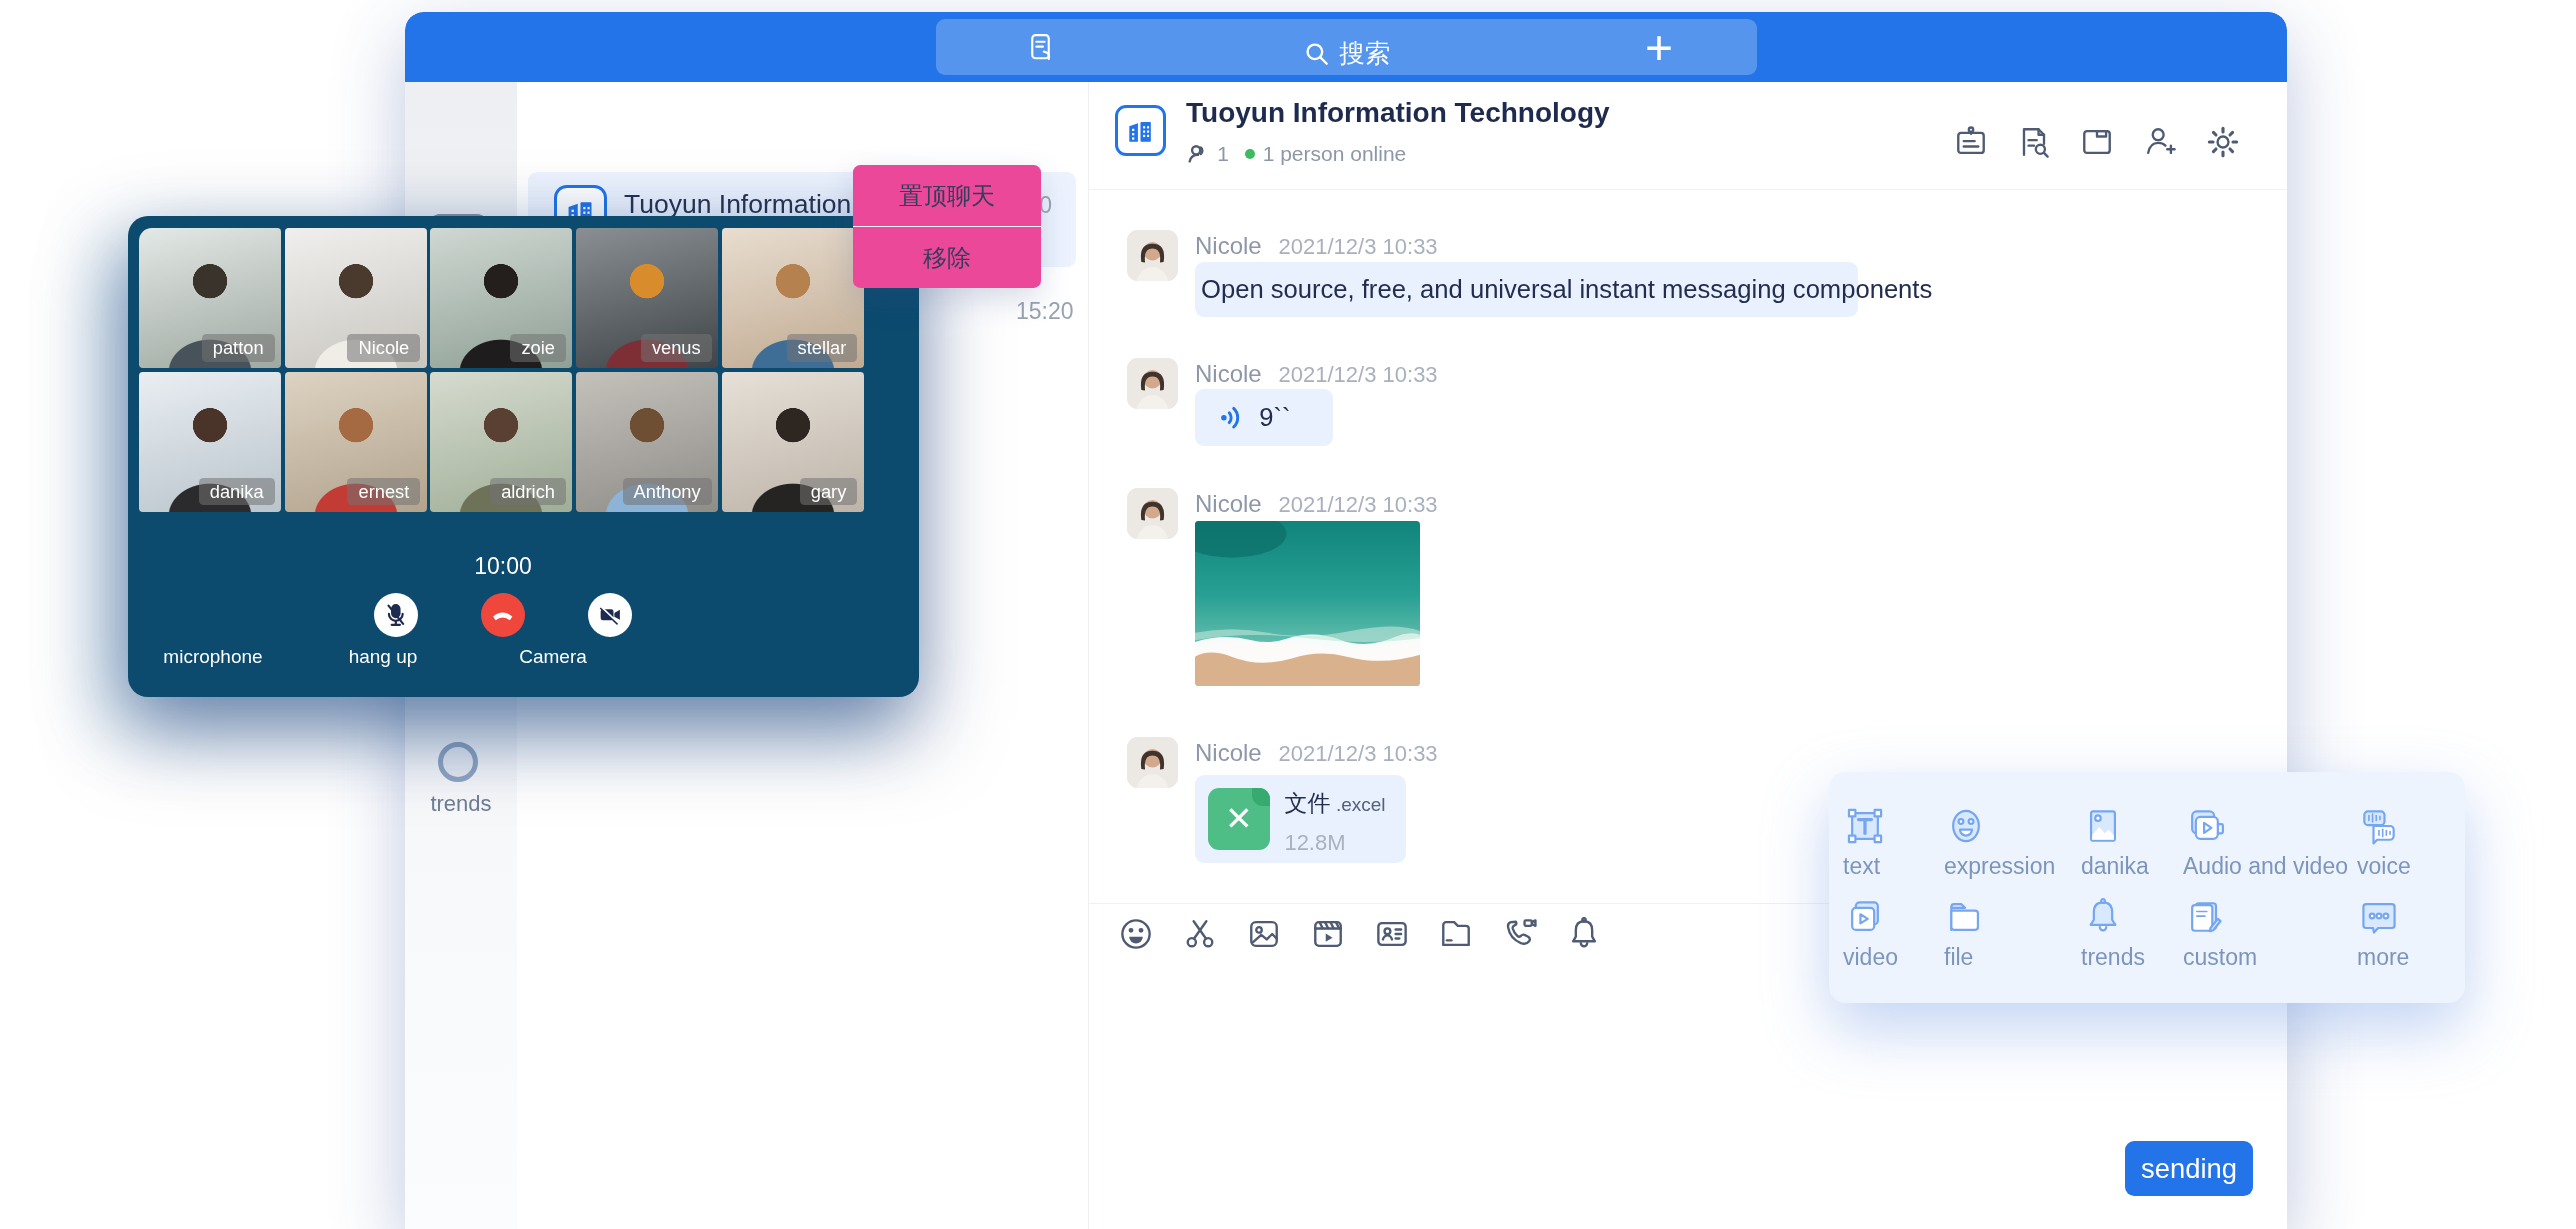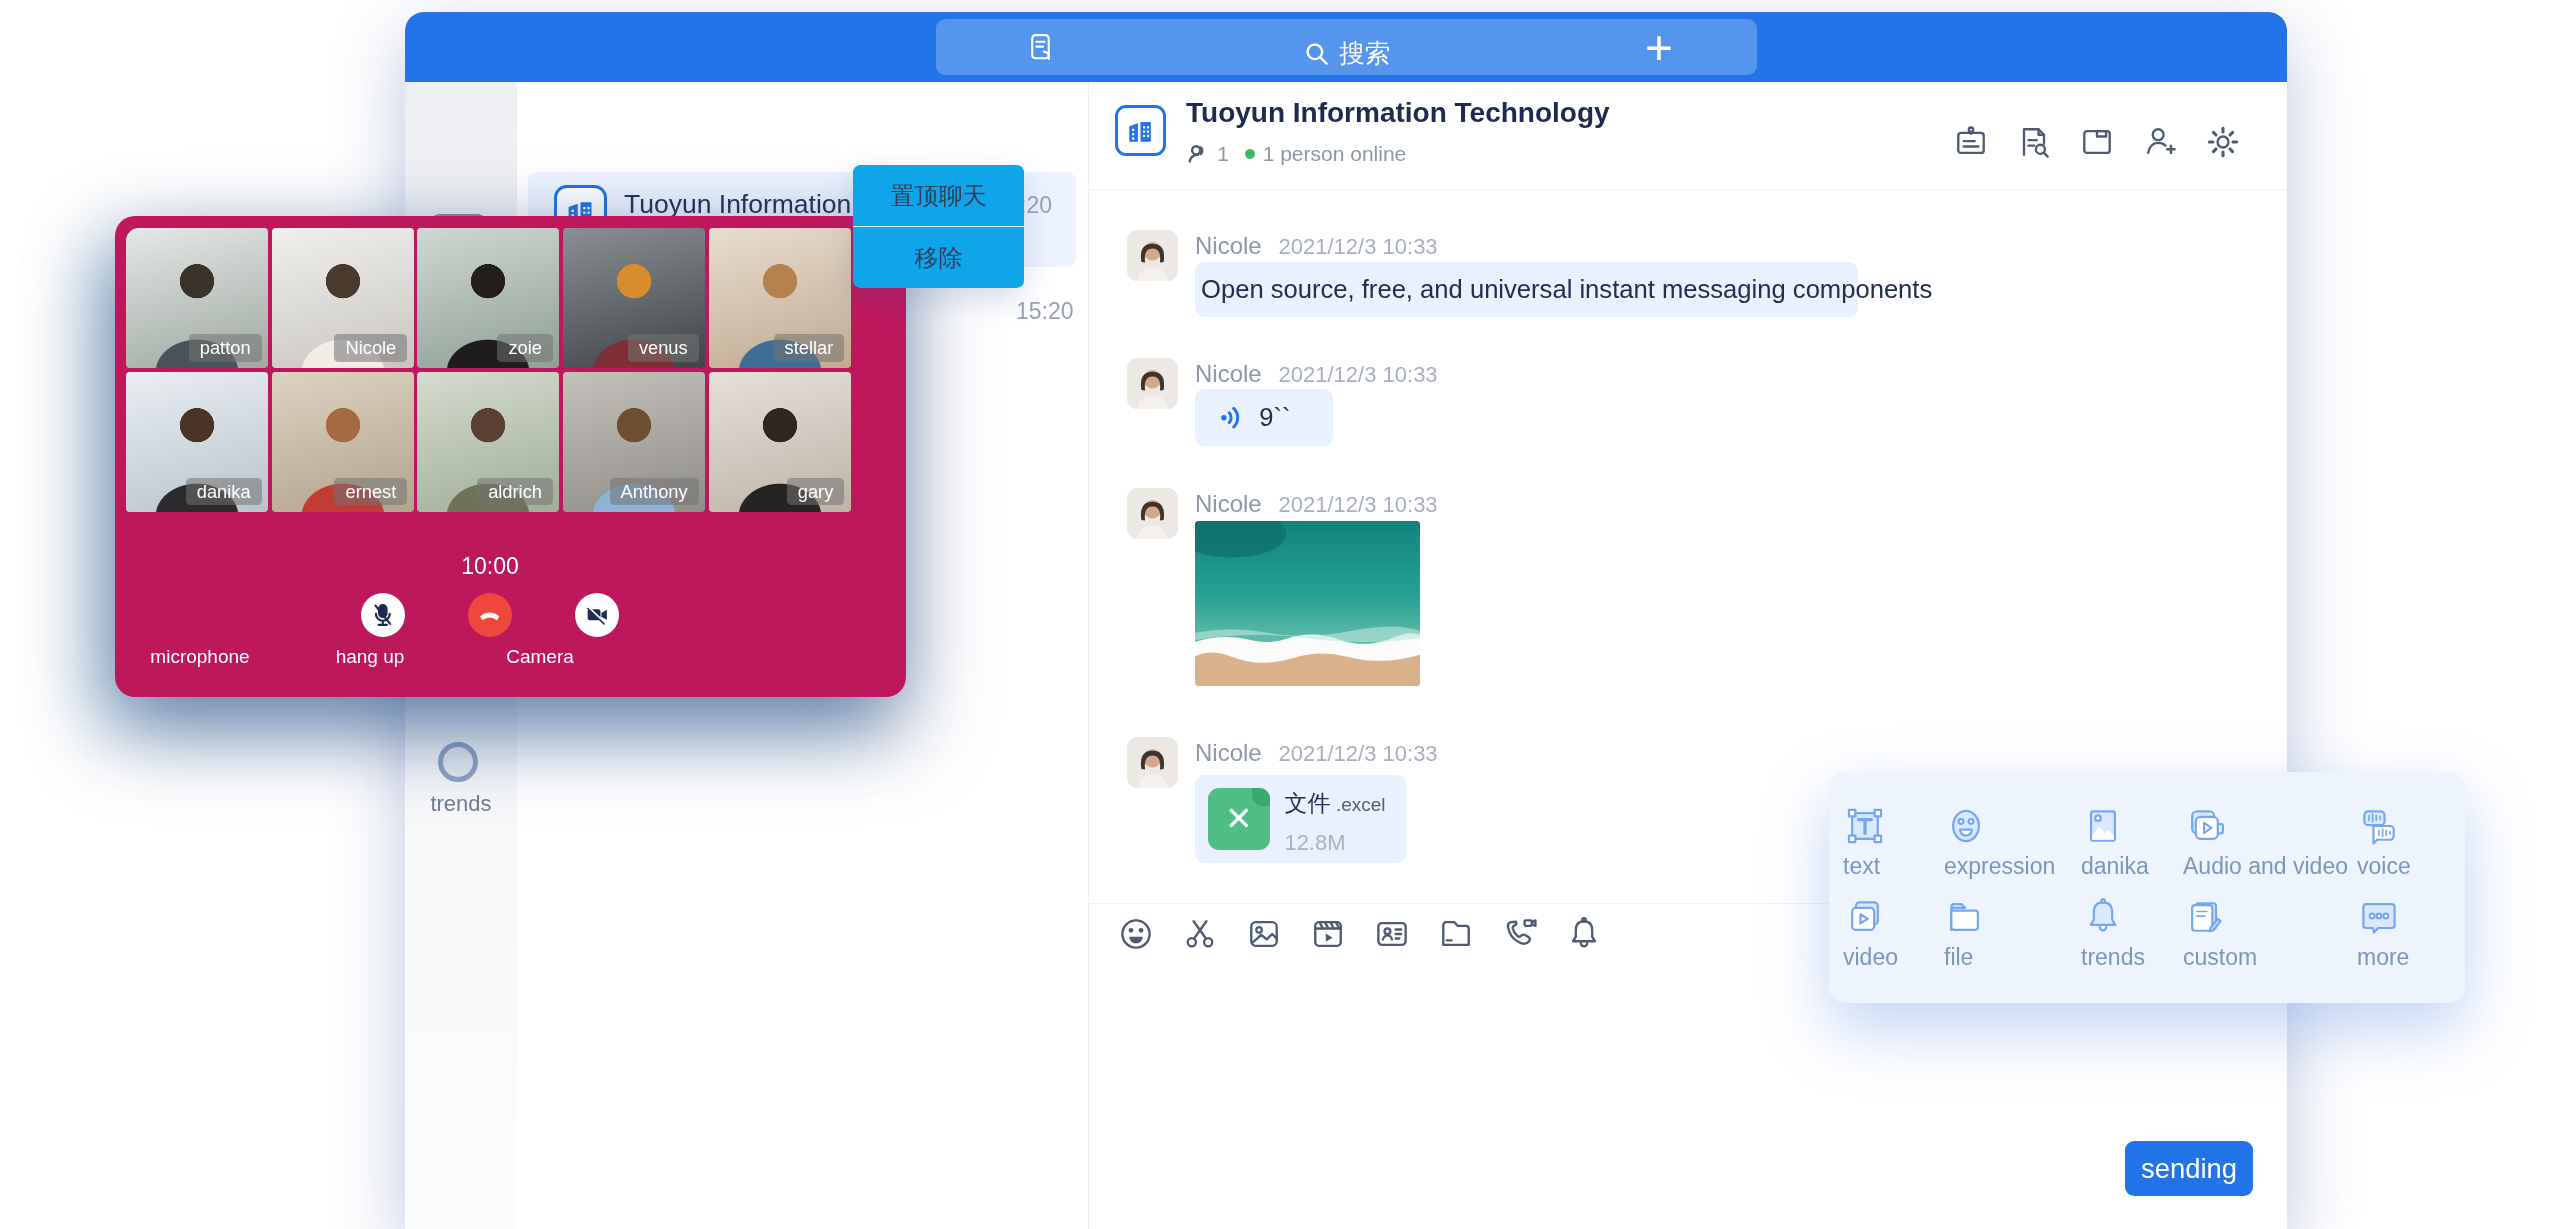--- a/index.html
+++ b/index.html
@@ -61,27 +61,27 @@
   .file-name{font-size:23px;color:#222d4f;margin-top:0;white-space:nowrap}
   .file-ext{font-size:19px;color:#55607a;margin-left:5.5px}
   .file-size{font-size:22px;color:#a9b1bf;margin-top:11px}
 
   .panel-divider{left:0;top:821px;width:100%;height:0.9px;background:#eef1f5}
   .toolbar{left:27.4px;top:832px;display:flex;gap:24px;align-items:center}
   .send-btn{left:1036px;top:1059px;width:128px;height:55px;background:#2274e8;border-radius:9.1px;color:#fff;font-size:27.4px;
             display:flex;align-items:center;justify-content:center;border:none}
 
   
-  .ctx-menu{left:853px;top:165px;width:171px;height:123px;background:#0ea5e9;border-radius:7.3px;z-index:60;
+  .ctx-menu{left:853px;top:165px;width:188px;height:123px;background:#ec4899;border-radius:7.3px;z-index:60;
             box-shadow:0 11px 31px rgba(60,80,140,.20);display:flex;flex-direction:column}
   .ctx-item{height:61px;display:flex;align-items:center;justify-content:center;font-size:24px;color:#333d5c}
   .ctx-item + .ctx-item{border-top:0.9px solid #f0f2f6}
 
   
-  .call{left:115px;top:216px;width:791px;height:481px;background:#be185d;border-radius:20px;z-index:50;
+  .call{left:128px;top:216px;width:791px;height:481px;background:#0c4a6e;border-radius:20px;z-index:50;
         box-shadow:0 32px 82px rgba(18,45,110,.50),-23px 27.4px 73px rgba(0,95,150,.28)}
   .tiles{position:absolute;left:11px;top:12px;width:728px;display:grid;grid-template-columns:repeat(5,142px);
          grid-auto-rows:140px;gap:3.7px}
   .tile{position:relative;border-radius:3.7px;overflow:hidden;
         background:radial-gradient(circle 17.4px at 50% 38%,var(--hair) 97%,transparent 100%),
                    radial-gradient(ellipse 42px 33px at 50% 103%,var(--body) 97%,transparent 100%),
                    linear-gradient(165deg,var(--s1) 0%,var(--s2) 100%)}
   .tile:first-child{border-top-left-radius:12.8px}
   .ptag{position:absolute;right:6.4px;bottom:6.4px;background:rgba(115,115,115,.55);color:#fff;font-size:18.3px;
         padding:2.7px 11px;border-radius:4.6px}

